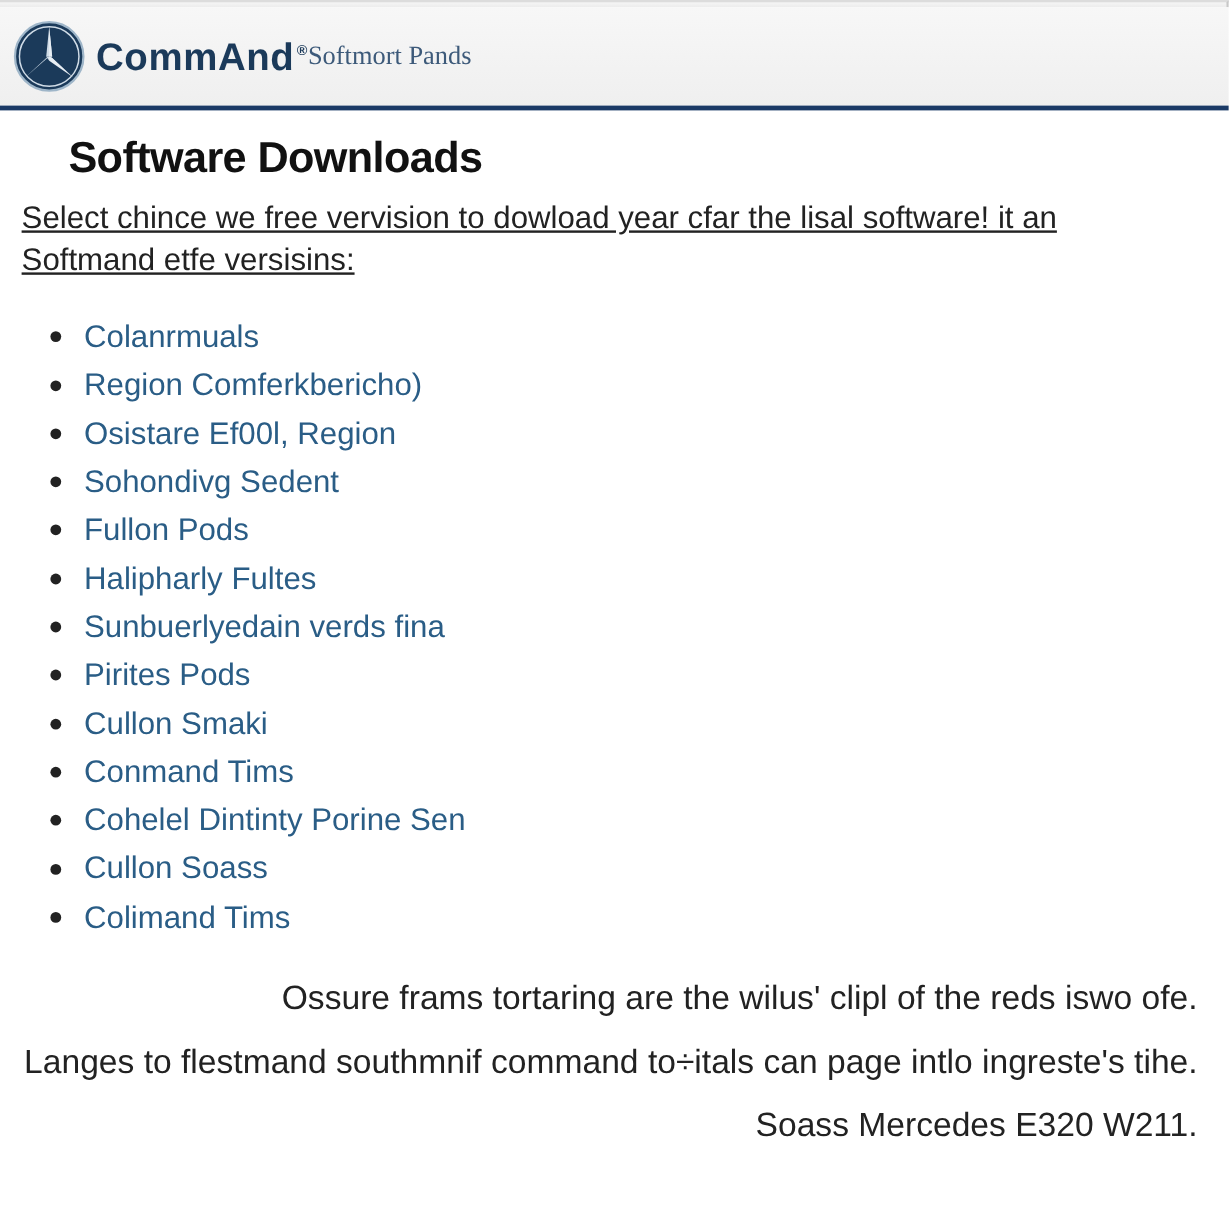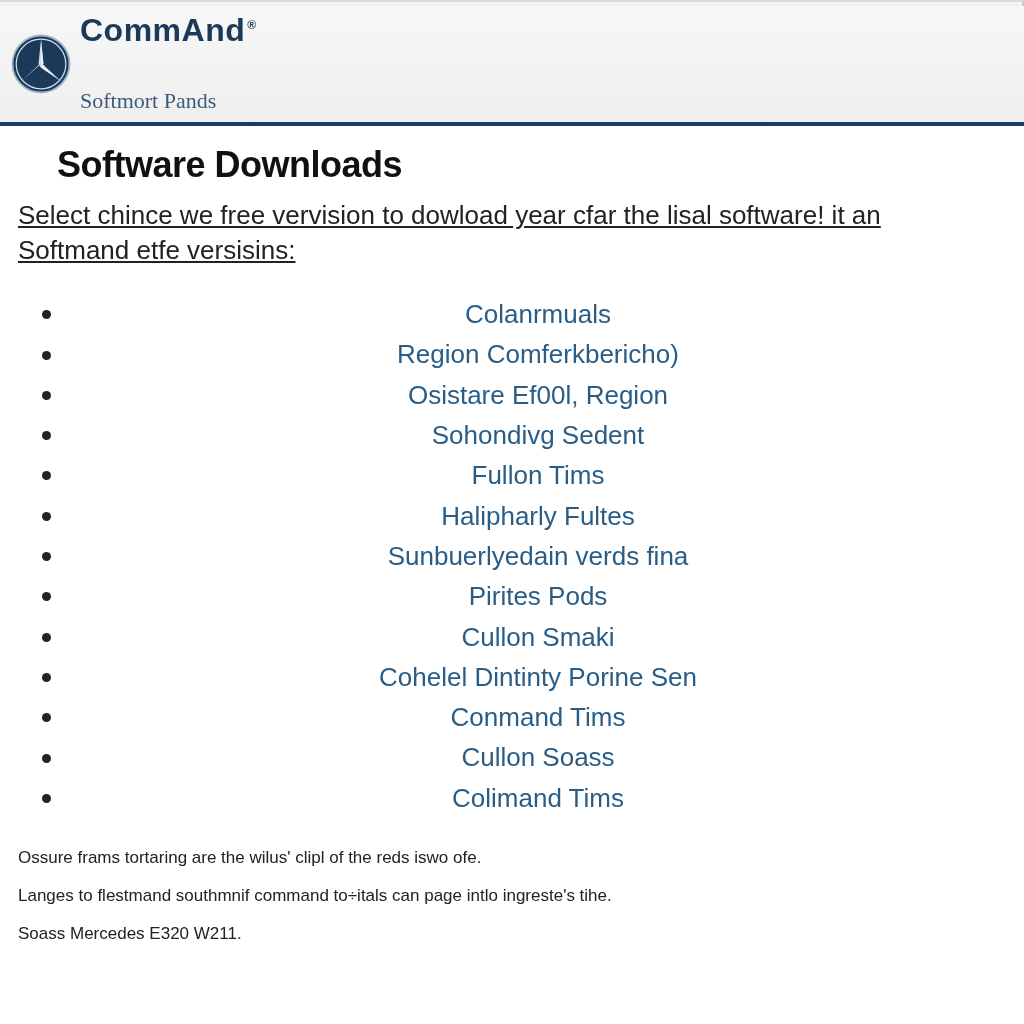--- a/index.html
+++ b/index.html
@@ -22,21 +22,21 @@
     align-items: center;
     padding: 8px 14px 8px 8px;
     background: linear-gradient(#f7f7f7, #efefef);
     border-bottom: 4px solid #1b3a66;
   }
   .logo-wrap {
     width: 66px; height: 66px;
     display: flex; align-items: center; justify-content: center;
     margin-right: 6px;
   }
-  .brand { display: flex; flex-direction: column; justify-content: center; gap: 40px; }
+  .brand { display: flex; flex-direction: row; justify-content: center; }
   .brand-title {
     font-family: "Arial Black", Arial, sans-serif;
     font-weight: 900;
     font-size: 32px;
     line-height: 1;
     color: #1b3a5a;
     letter-spacing: 0.5px;
     position: relative;
   }
   .brand-title .reg {
@@ -64,21 +64,20 @@
     font-size: 26px;
     line-height: 1.35;
     color: #222;
     margin-bottom: 26px;
     max-width: 960px;
     text-decoration: underline;
   }
   ul.links {
     list-style: none;
     margin: 0 0 28px 24px;
-    text-align: center;
   }
   ul.links li {
     position: relative;
     padding-left: 28px;
     font-size: 26px;
     line-height: 1.55;
     color: #2a5d86;
   }
   ul.links li::before {
     content: "";
@@ -88,25 +87,26 @@
     width: 9px; height: 9px;
     background: #222;
     border-radius: 50%;
   }
   ul.links li a {
     color: #2a5d86;
     text-decoration: none;
     cursor: pointer;
   }
   .para {
-    font-size: 17px;
+    font-size: 28px;
     line-height: 1.4;
     color: #222;
     margin-bottom: 14px;
     max-width: 980px;
+    text-align: right;
   }
 </style>
 </head>
 <body>
 
 <div class="window-chrome"></div>
 
 <div class="header">
   <div class="logo-wrap">
     <svg viewBox="0 0 100 100" width="62" height="62">
@@ -135,27 +135,27 @@
 
 <div class="content">
   <h1 class="page-title">Software Downloads</h1>
   <p class="intro">Select chince we free vervision to dowload year cfar the lisal software! it an Softmand etfe versisins:</p>
 
   <ul class="links">
     <li><a>Colanrmuals</a></li>
     <li><a>Region Comferkbericho)</a></li>
     <li><a>Osistare Ef00l, Region</a></li>
     <li><a>Sohondivg Sedent</a></li>
-    <li><a>Fullon Tims</a></li>
+    <li><a>Fullon Pods</a></li>
     <li><a>Halipharly Fultes</a></li>
     <li><a>Sunbuerlyedain verds fina</a></li>
     <li><a>Pirites Pods</a></li>
     <li><a>Cullon Smaki</a></li>
+    <li><a>Conmand Tims</a></li>
     <li><a>Cohelel Dintinty Porine Sen</a></li>
-    <li><a>Conmand Tims</a></li>
     <li><a>Cullon Soass</a></li>
     <li><a>Colimand Tims</a></li>
   </ul>
 
   <p class="para">Ossure frams tortaring are the wilus' clipl of the reds iswo ofe.</p>
   <p class="para">Langes to flestmand southmnif command to÷itals can page intlo ingreste's tihe.</p>
   <p class="para">Soass Mercedes E320 W211.</p>
 </div>
 
 </body></html>

